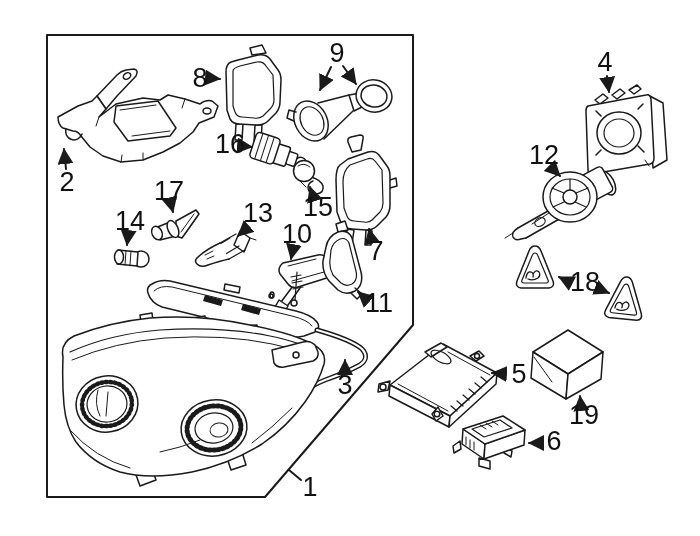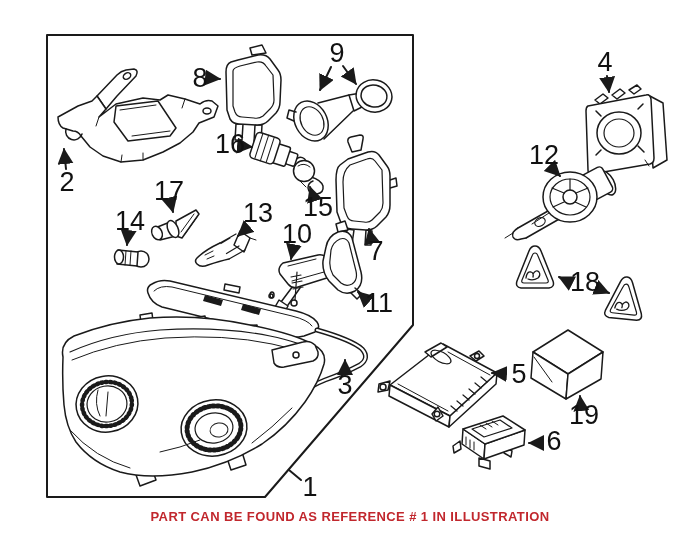--- a/index.html
+++ b/index.html
@@ -290,14 +290,13 @@
       <line x1="597" y1="288" x2="609" y2="293" marker-end="url(#ah)"></line>
       <text class="callout-num" x="585" y="291" text-anchor="middle" stroke="none" fill="#111">18</text>
     </g>
     <g>
       <line x1="581" y1="407" x2="580" y2="396" marker-end="url(#ah)"></line>
       <text class="callout-num" x="584" y="424" text-anchor="middle" stroke="none" fill="#111">19</text>
     </g>
   </g>
 </svg>
 
-<div class="caption">PART CAN BE FOUND AS REFERENCE # 1 IN ILLUSTRATION</div>
 </div>
 
 </body></html>

